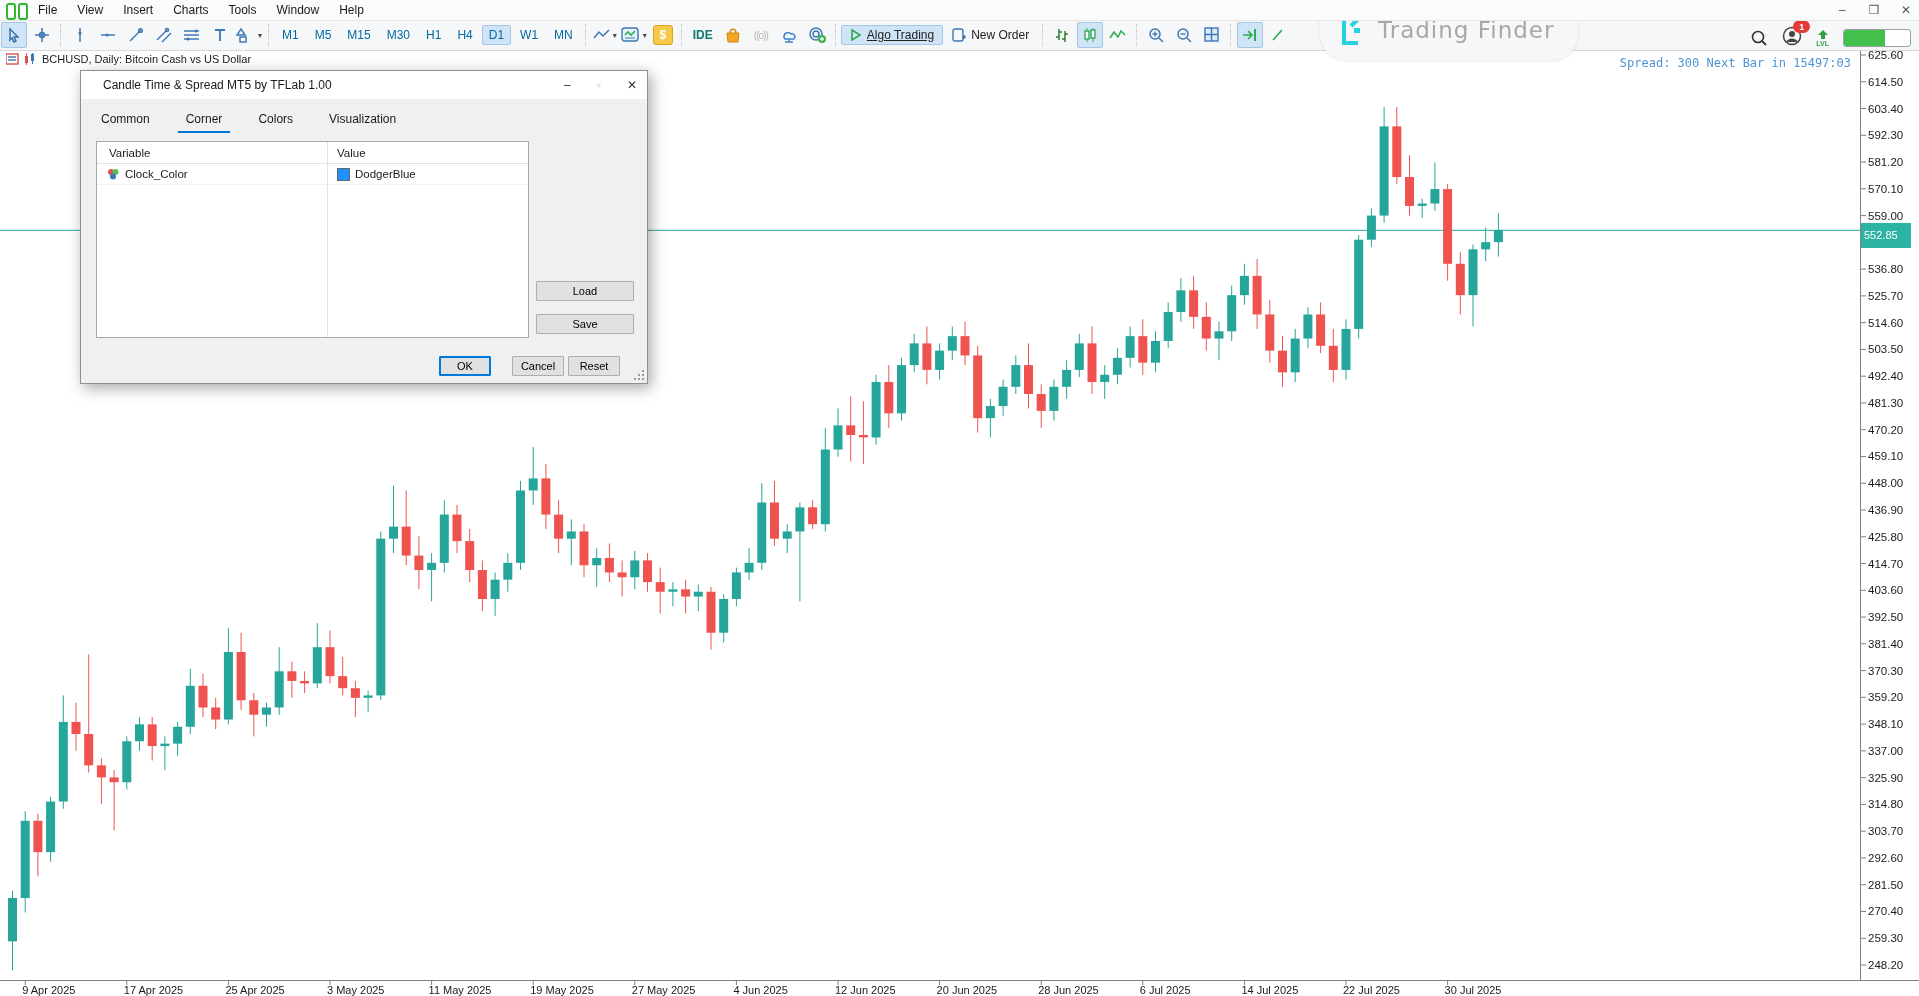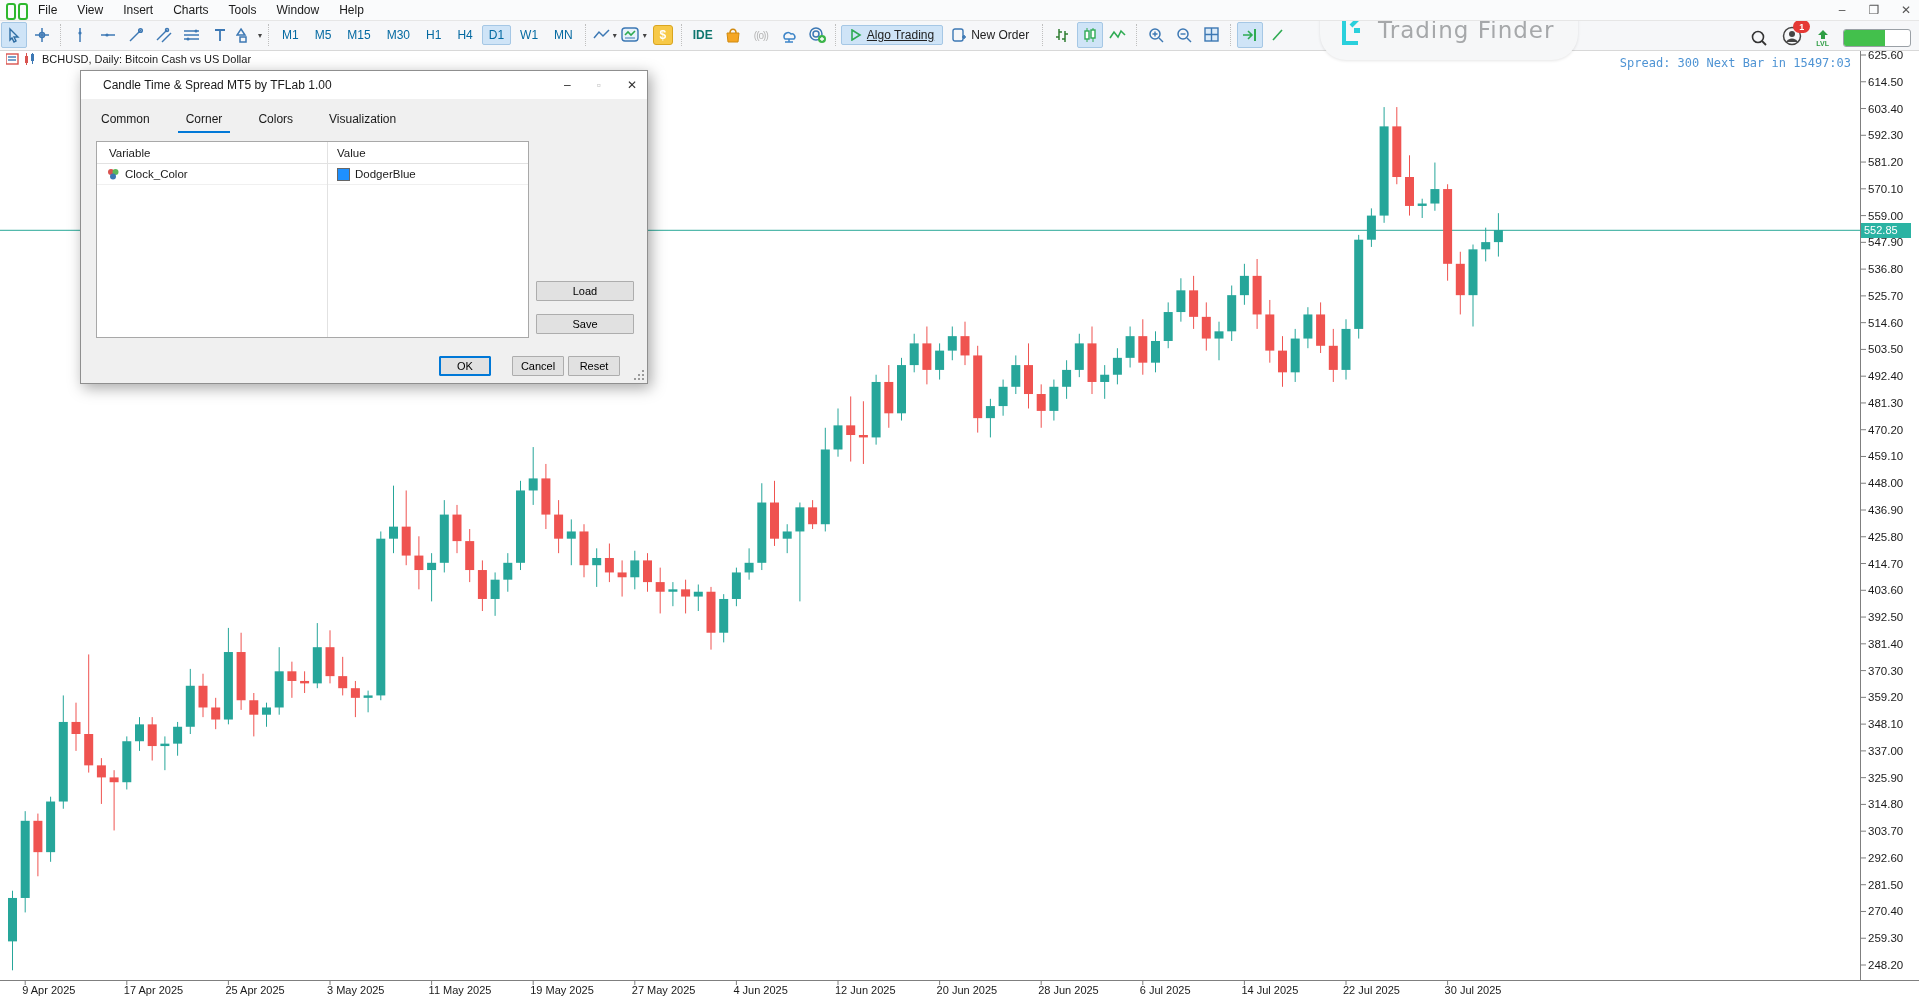--- a/index.html
+++ b/index.html
@@ -44,21 +44,21 @@
          color:#fff;font-size:9px;font-weight:bold;display:flex;align-items:center;justify-content:center;padding:0 2px;}
   .lvl{display:flex;flex-direction:column;align-items:center;color:#2f9e44;font-size:7px;font-weight:bold;line-height:1;}
   .battery{width:66px;height:16px;border:1px solid #9aa0a6;border-radius:3px;background:#fff;overflow:hidden;}
   .battery i{display:block;height:100%;width:62%;background:#43c04c;}
   
   .chart-layer{position:absolute;left:0;top:0;width:1564px;height:996px;z-index:5;}
   .symbol-row{position:absolute;left:6px;top:53px;display:flex;align-items:center;gap:5px;z-index:6;}
   .symbol-label{font-size:11px;color:#1a1a1a;}
   .spread-label{position:absolute;right:68px;top:56px;font-family:"DejaVu Sans Mono",monospace;
                 font-size:12px;color:#4f94d4;z-index:6;white-space:pre;}
-  .price-tag{position:absolute;left:1861px;width:50px;height:15px;background:#2bb3a3;color:#fff;
+  .price-tag{position:absolute;left:1861px;width:50px;height:25px;background:#2bb3a3;color:#fff;
              font-size:11px;display:flex;align-items:center;padding-left:3px;box-sizing:border-box;z-index:6;}
   
   .dialog{position:absolute;left:80px;top:70px;width:568px;height:314px;background:#f0f0f0;
           border:1px solid #8f8f8f;box-shadow:3px 4px 14px rgba(0,0,0,.35);z-index:40;box-sizing:border-box;}
   .dlg-titlebar{height:28px;background:#ffffff;display:flex;align-items:center;position:relative;}
   .dlg-title{font-size:12px;margin-left:22px;}
   .dlg-controls{position:absolute;right:10px;top:0;height:28px;display:flex;align-items:center;gap:26px;font-size:12px;color:#333;}
   .dlg-controls .disabled{color:#c0c0c0;}
   .dlg-tabs{display:flex;gap:20px;margin:10px 0 0 12px;}
   .dlg-tab{font-size:12px;padding:3px 8px 5px 8px;border-bottom:2px solid transparent;}

